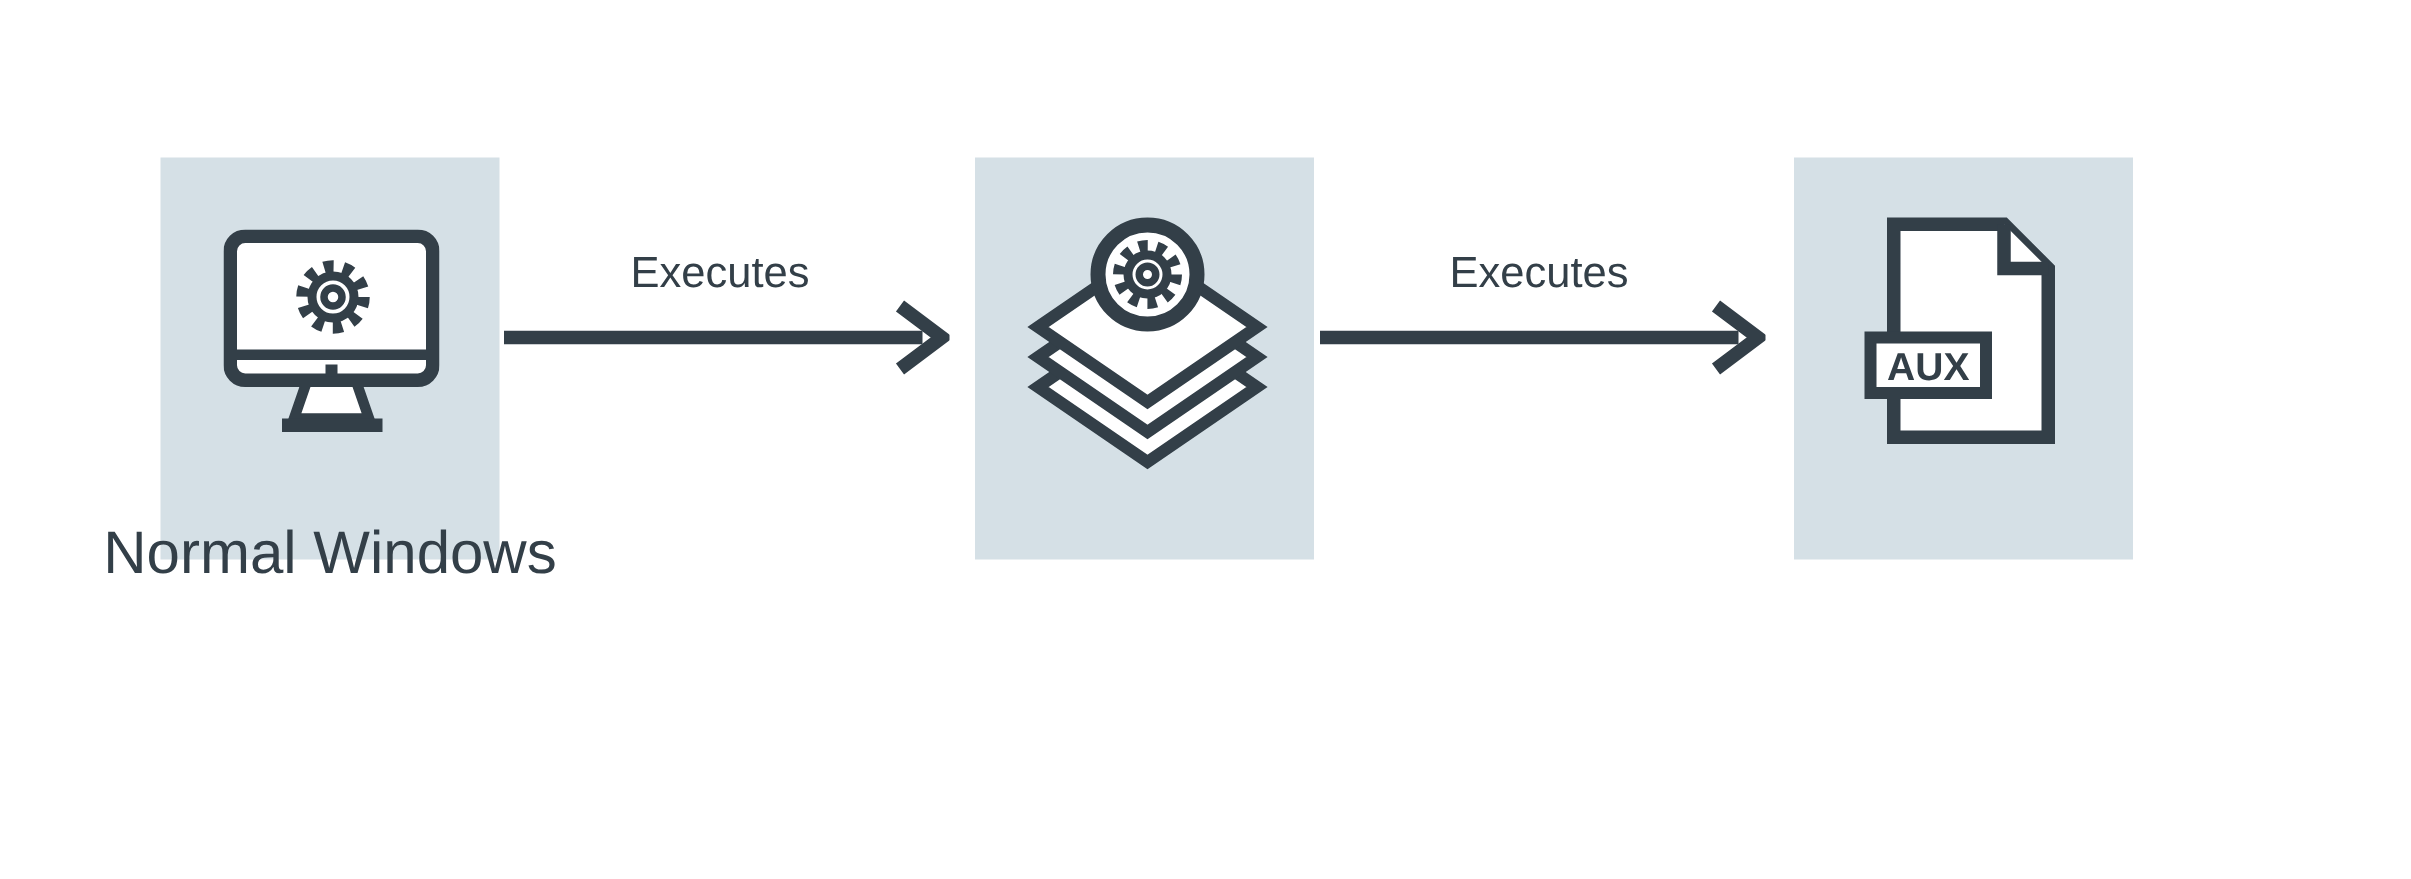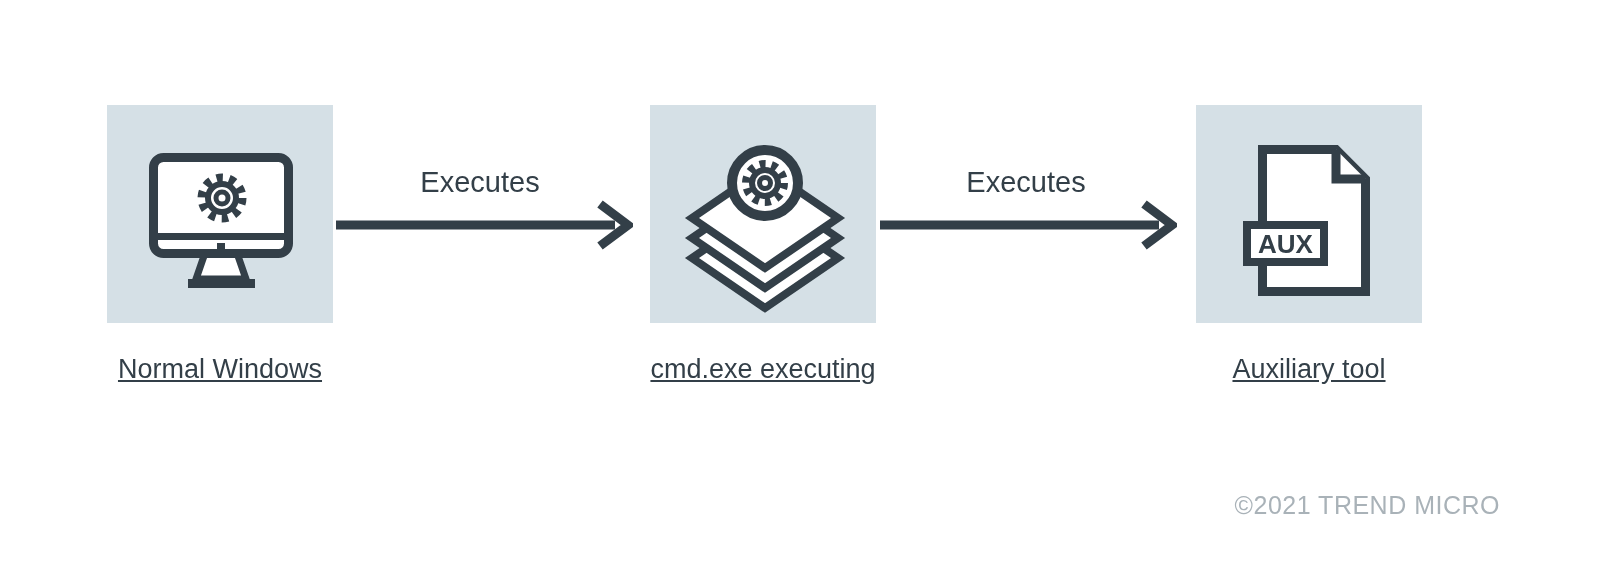--- a/index.html
+++ b/index.html
@@ -5,31 +5,30 @@
   html,body{margin:0;padding:0;background:#ffffff;}
   .canvas{
     position:relative;
     width:1607px;height:586px;
     background:#ffffff;
     font-family:"Liberation Sans","DejaVu Sans",sans-serif;
     overflow:hidden;
     border-radius:26px;
   }
   .node-box{
-    position:absolute;top:105px;width:226px;height:218px;
+    position:absolute;top:105px;width:226px;height:268px;
     background:#d5e0e6;
   }
   .node-box svg{position:absolute;}
   .icon-full{left:0;top:0;}
   .node-label{
     position:absolute;top:347px;width:420px;
     text-align:center;
-    font-size:27px;line-height:44px;
+    font-size:40px;line-height:44px;
     color:#333f48;
-    text-decoration:underline;
   }
   .arrow-label{
     position:absolute;top:166px;width:300px;
     text-align:center;
     font-size:29px;
     color:#333f48;
   }
   .arrow-svg{position:absolute;top:200px;width:300px;height:50px;}
   .copyright{
     position:absolute;top:491px;right:107px;
@@ -98,21 +97,16 @@
 
       <rect x="51" y="120" width="77" height="37" fill="#ffffff" stroke="#333f48" stroke-width="8"></rect>
       <text class="aux-text" x="89.5" y="148" text-anchor="middle">AUX</text>
     </svg>
   </div>
 
   <div class="node-label" style="left:10px;">
     <div>Normal Windows</div>
   </div>
   <div class="node-label" style="left:553px;">
-    <div>cmd.exe executing</div>
-  </div>
-  <div class="node-label" style="left:1099px;">
-    <div>Auxiliary tool</div>
   </div>
 
-  <div class="copyright">©2021 TREND MICRO</div>
 
 </div>
 
 </body></html>

